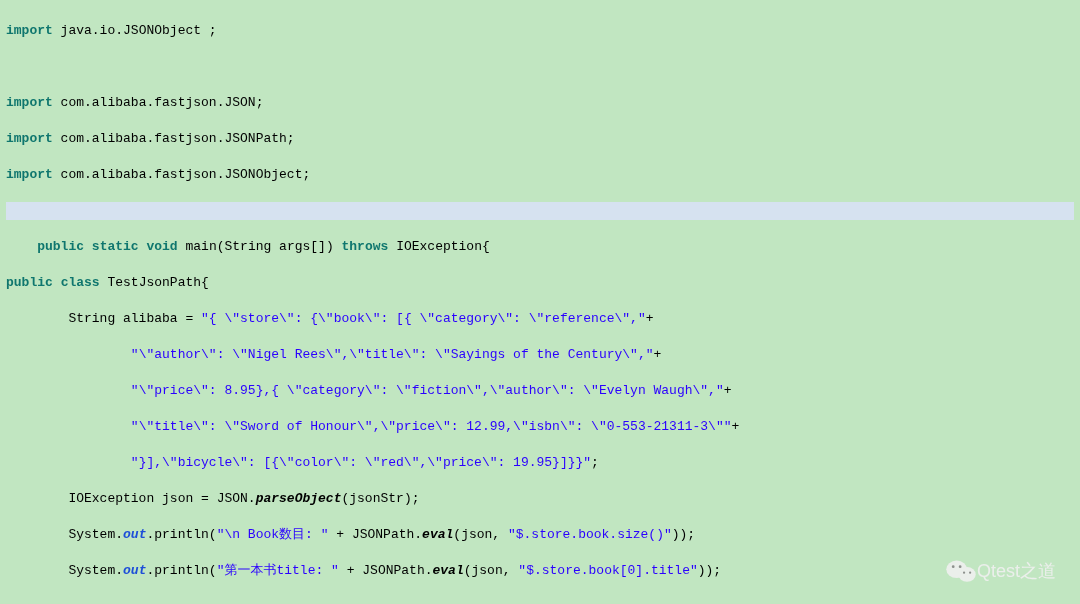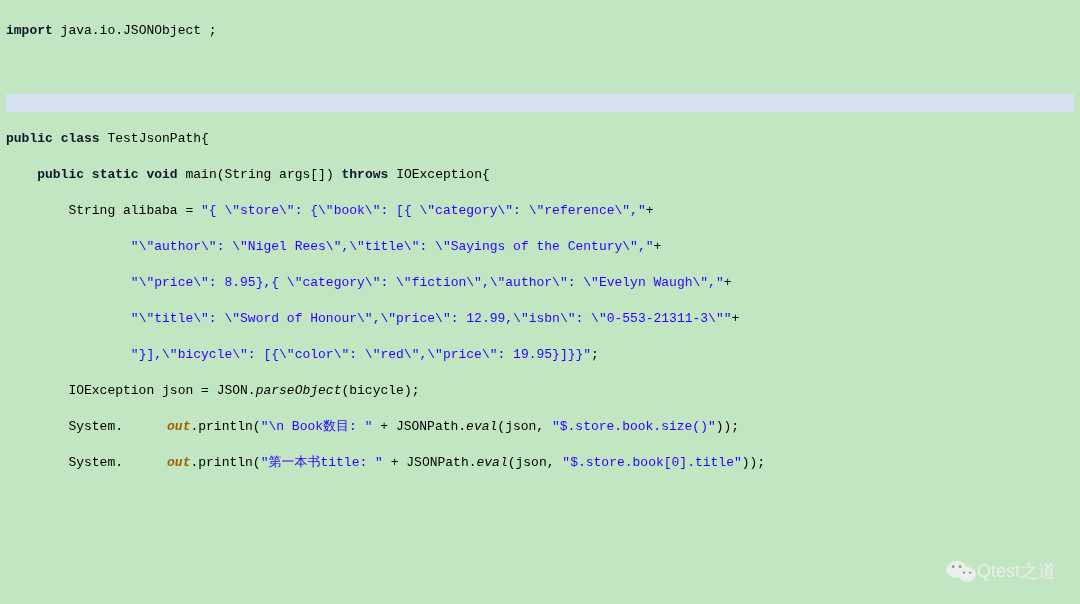--- a/index.html
+++ b/index.html
@@ -12,25 +12,25 @@
     color: #000;
     width: 1080px;
     height: 604px;
     overflow: hidden;
     position: relative;
   }
   .code-area {
     padding: 4px 6px;
     white-space: pre;
   }
-  .kw { color: #0f172a; font-weight: bold; }
+  .kw { color: #0f766e; font-weight: bold; }
   .str { color: #2a00ff; }
   .com { color: #3f7f5f; }
-  .method-italic { font-style: italic; font-weight: normal; }
-  .out-italic { font-style: italic; font-weight: bold; color: #a16207; margin-left: 44px; }
+  .method-italic { font-style: italic; font-weight: bold; }
+  .out-italic { font-style: italic; font-weight: bold; color: #1d4ed8; }
   .underline { text-decoration: underline wavy #c0c000; text-decoration-skip-ink: none; }
   .highlight-line { background: #d6e2f0; display: inline-block; width: 100%; }
   .line { display: block; }
   .watermark {
     position: absolute;
     bottom: 20px;
     right: 24px;
     color: #f0f0f0;
     font-family: sans-serif;
     font-size: 18px;
@@ -39,29 +39,32 @@
     opacity: 0.9;
   }
   .watermark svg { width: 32px; height: 26px; }
 </style>
 </head>
 <body>
 
 <div class="code-area">
 <span class="line"><span class="kw">import</span><span> java.io.JSONObject ;</span></span>
 <span class="line"> </span>
+<span class="line"><span class="kw">import</span><span> com.alibaba.fastjson.JSON;</span></span>
+<span class="line"><span class="kw">import</span><span> com.alibaba.fastjson.JSONPath;</span></span>
+<span class="line"><span class="kw">import</span><span> com.alibaba.fastjson.JSONObject;</span></span>
 <span class="line highlight-line"> </span>
+<span class="line">    <span class="kw">public</span> <span class="kw">static</span> <span class="kw">void</span><span> main(String args[]) </span><span class="kw">throws</span><span> IOException{</span></span>
 <span class="line"><span class="kw">public</span> <span class="kw">class</span><span> TestJsonPath{</span></span>
-<span class="line">    <span class="kw">public</span> <span class="kw">static</span> <span class="kw">void</span><span> main(String args[]) </span><span class="kw">throws</span><span> IOException{</span></span>
 <span class="line"><span>        String alibaba = </span><span class="str">"{ \"store\": {\"book\": [{ \"category\": \"reference\","</span><span>+</span></span>
 <span class="line"><span>                </span><span class="str">"\"author\": \"Nigel Rees\",\"title\": \"Sayings of the Century\","</span><span>+</span></span>
 <span class="line"><span>                </span><span class="str">"\"price\": 8.95},{ \"category\": \"fiction\",\"author\": \"Evelyn Waugh\","</span><span>+</span></span>
 <span class="line"><span>                </span><span class="str">"\"title\": \"Sword of Honour\",\"price\": 12.99,\"isbn\": \"0-553-21311-3\""</span><span>+</span></span>
 <span class="line"><span>                </span><span class="str">"}],\"bicycle\": [{\"color\": \"red\",\"price\": 19.95}]}}"</span><span>;</span></span>
-<span class="line"><span>        IOException json = JSON.</span><span class="method-italic">parseObject</span><span>(bicycle);</span></span>
+<span class="line"><span>        IOException json = JSON.</span><span class="method-italic">parseObject</span><span>(jsonStr);</span></span>
 <span class="line"><span>        System.</span><span class="out-italic">out</span><span>.println(</span><span class="str">"\n Book数目: "</span><span> + JSONPath.</span><span class="method-italic">eval</span><span>(json, </span><span class="str">"$.store.book.size()"</span><span>));</span></span>
 <span class="line"><span>        System.</span><span class="out-italic">out</span><span>.println(</span><span class="str">"第一本书title: "</span><span> + JSONPath.</span><span class="method-italic">eval</span><span>(json, </span><span class="str">"$.store.book[0].title"</span><span>));</span></span>
 
 
 
 
 
 
 
 

